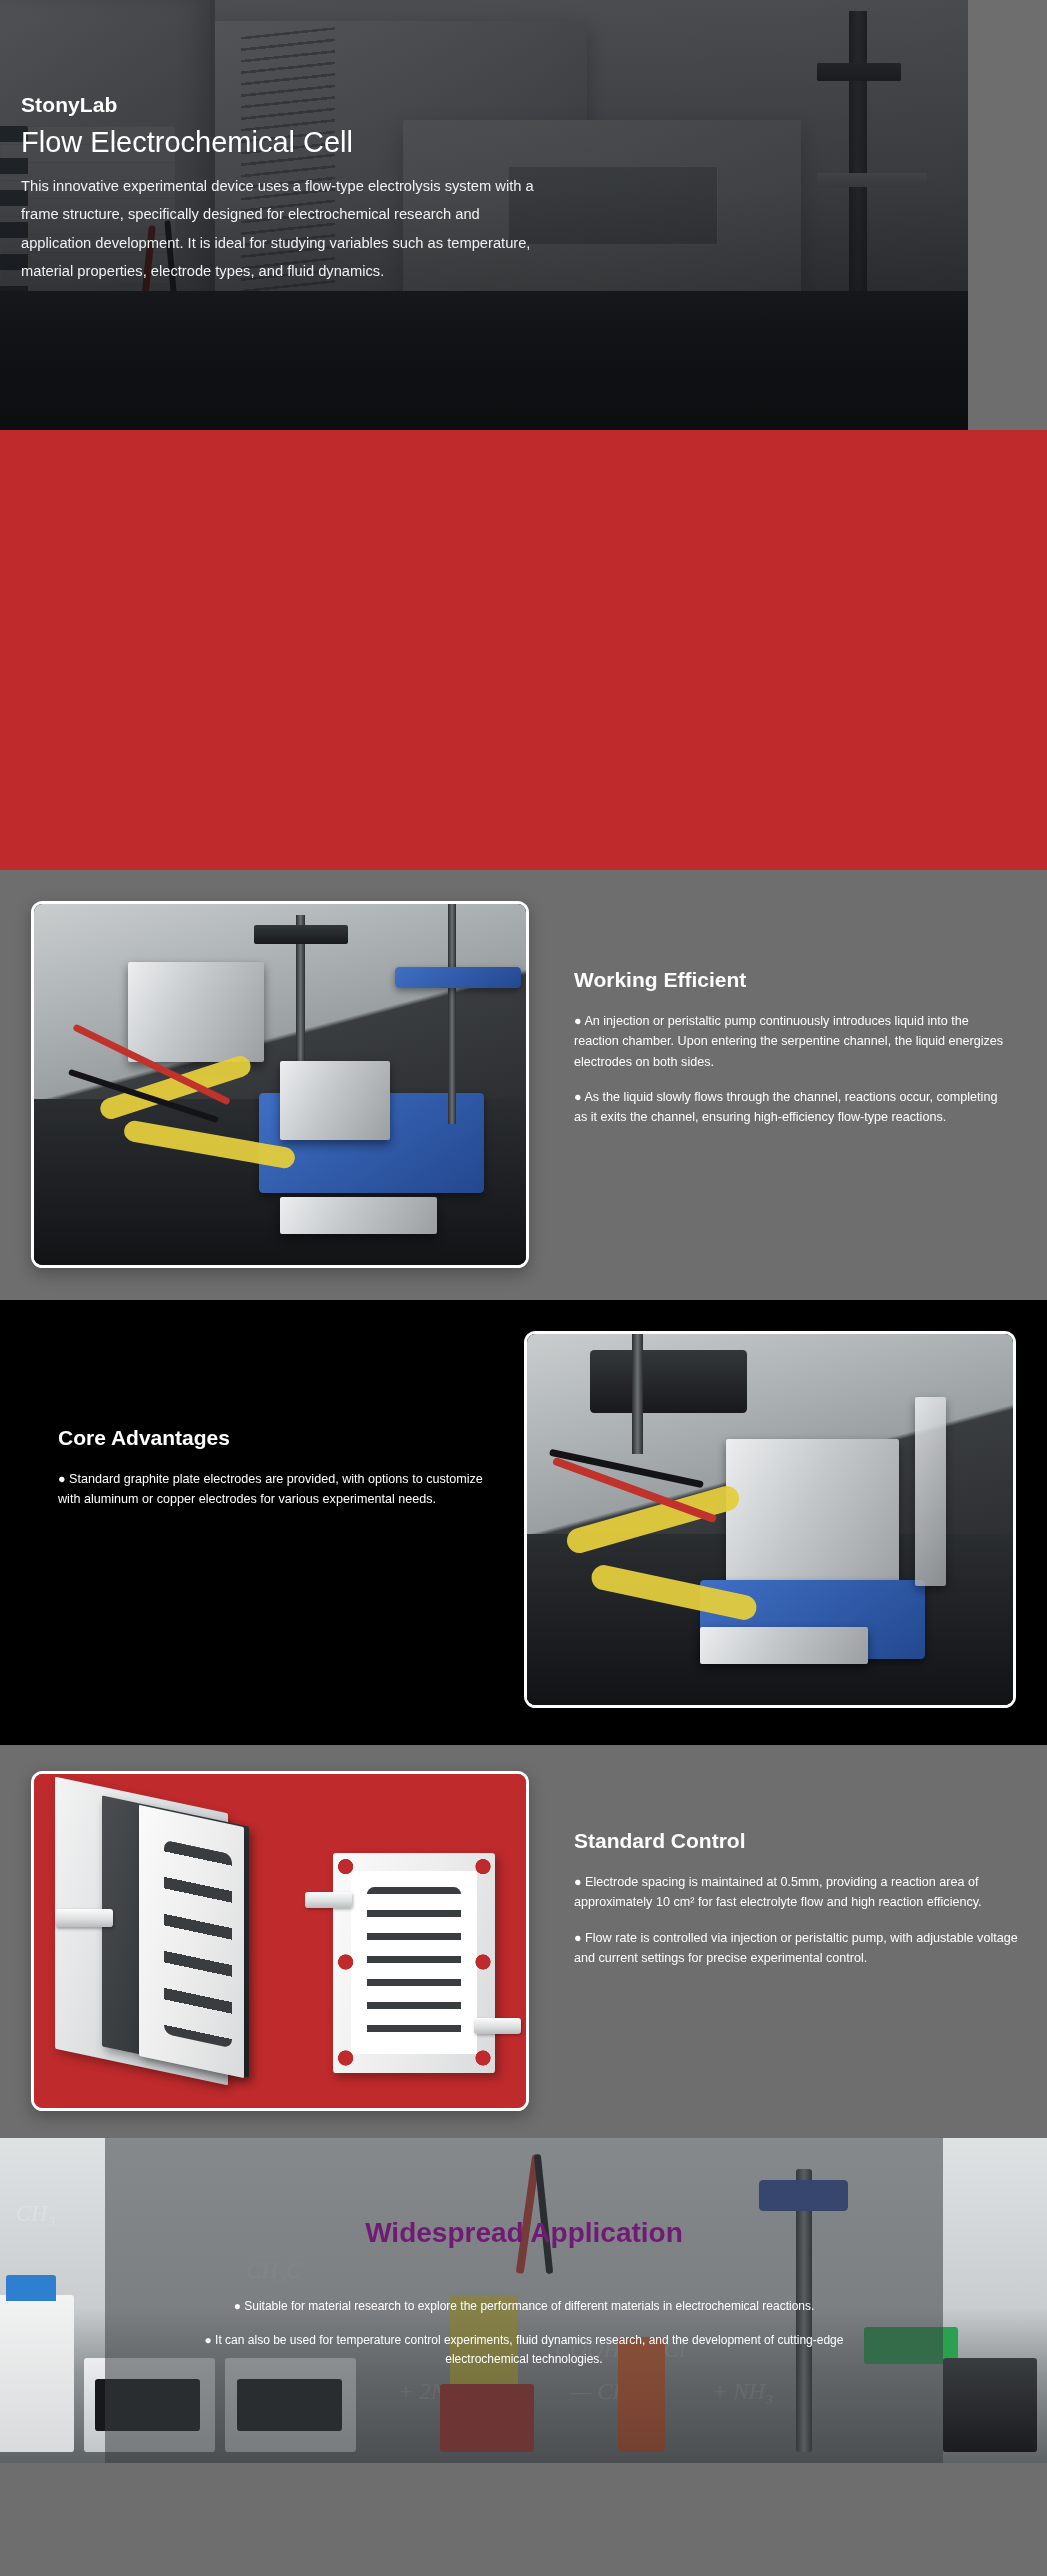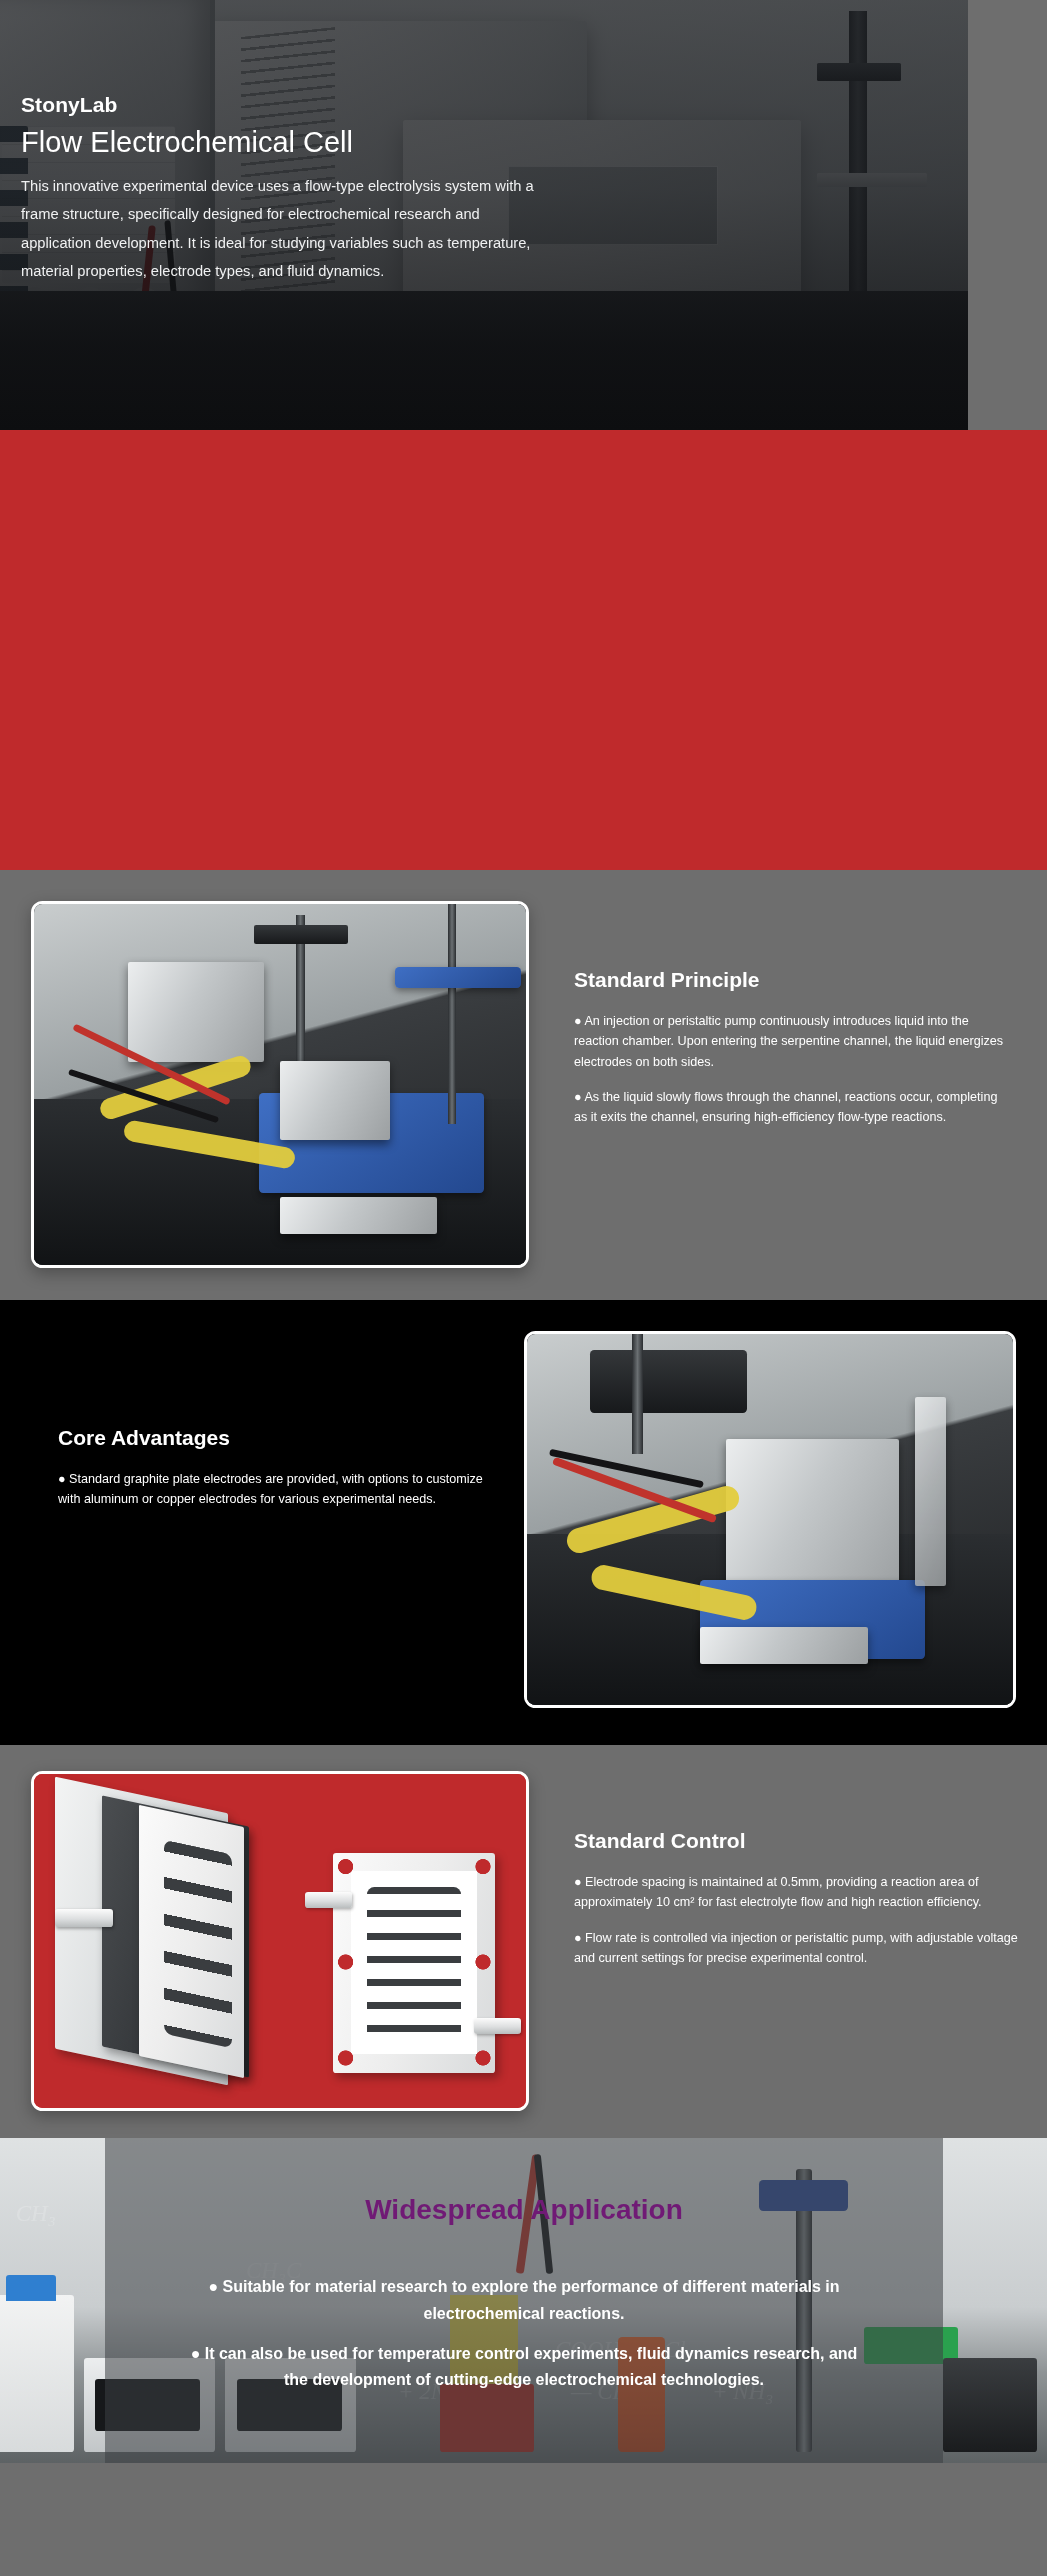--- a/index.html
+++ b/index.html
@@ -210,22 +210,22 @@
   .app { position:relative; width:1048px; height:325px; overflow:hidden; background:#9fa4a6; }
   .app-photo { position:absolute; inset:0;
     background:linear-gradient(180deg,#dfe2e3 0%,#c9cdcf 52%,#8f9496 72%,#5d6264 100%); }
   .app-form { position:absolute; inset:0; opacity:.18; color:#fff;
     font-family:"Liberation Serif", serif; font-style:italic; font-size:23px; }
   .app-tint { position:absolute; left:105px; top:0; width:838px; height:325px;
     background:rgba(60,64,67,.55); }
   .app-copy { position:absolute; left:105px; top:0; width:838px; height:325px;
     display:flex; flex-direction:column; align-items:center; justify-content:center; }
   .app-title { color:#701a75; font-size:28px; font-weight:700; margin-bottom:48px; }
-  .app-bullet { color:#fff; font-size:16px; line-height:1.65; text-align:center;
-    max-width:676px; margin-bottom:13.6px;font-weight:bold; }
+  .app-bullet { color:#fff; font-size:12px; line-height:1.65; text-align:center;
+    max-width:676px; margin-bottom:13.6px; }
   .app-bottles { position:absolute; inset:0; }
   .ab { position:absolute; border-radius:3.1px; }
 </style>
 </head>
 <body>
 
 <div class="page">
 
   <section class="hero">
     <div class="hero-photo">
@@ -399,21 +399,21 @@
         <div class="pc-tube" style="left:63px;top:173px;width:157px;height:21px;transform:rotate(-18deg);"></div>
         <div class="pc-tube" style="left:89px;top:230px;width:173px;height:21px;transform:rotate(10deg);"></div>
         <div class="pc-wire-red" style="left:31px;top:157px;width:173px;height:7.3px;transform:rotate(26deg);"></div>
         <div class="pc-wire-blk" style="left:31px;top:189px;width:157px;height:6.3px;transform:rotate(18deg);"></div>
         <div class="pc-metal" style="left:246px;top:293px;width:157px;height:37px;"></div>
         <div class="pc-rod" style="left:414px;top:0px;width:8.4px;height:220px;"></div>
         <div class="pc-blue" style="left:361px;top:63px;width:126px;height:21px;"></div>
       </div>
     </div>
     <div class="txtblock" style="left:574px; top:98px; width:440px;">
-      <h2 class="sec-head">Standard Principle</h2>
+      <h2 class="sec-head">Working Efficient</h2>
       <p class="bullet">● An injection or peristaltic pump continuously introduces liquid into the reaction chamber. Upon entering the serpentine channel, the liquid energizes electrodes on both sides.</p>
       <p class="bullet">● As the liquid slowly flows through the channel, reactions occur, completing as it exits the channel, ensuring high-efficiency flow-type reactions.</p>
     </div>
   </section>
 
   <section class="panel red" style="height:445px;">
     <div class="txtblock" style="left:58px; top:126px; width:440px;">
       <h2 class="sec-head">Core Advantages</h2>
       <p class="bullet">● Standard graphite plate electrodes are provided, with options to customize with aluminum or copper electrodes for various experimental needs.</p>
     </div>

